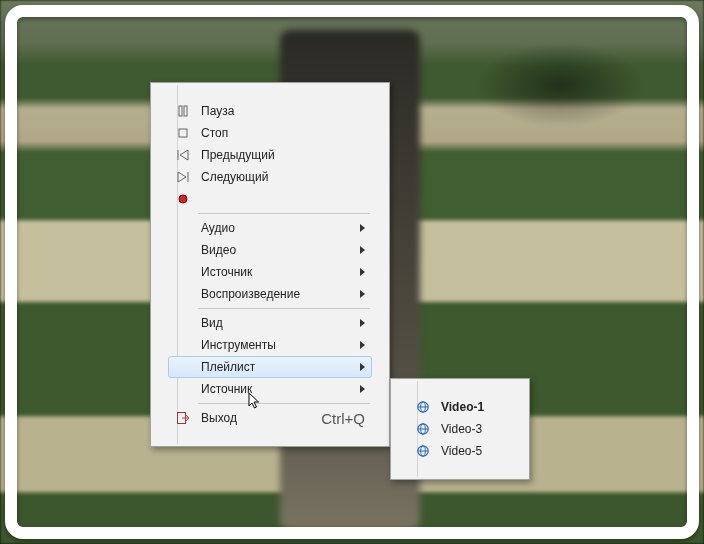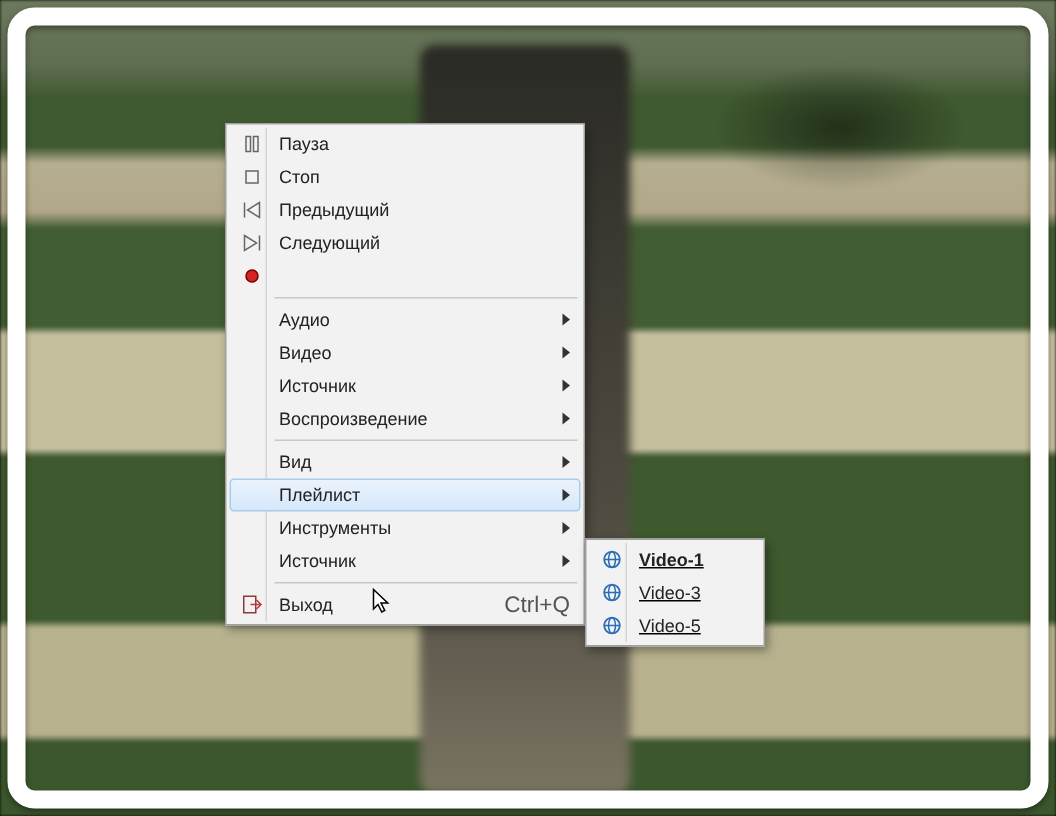--- a/index.html
+++ b/index.html
@@ -44,24 +44,24 @@
     border-radius:18px;
     pointer-events:none;
     filter: drop-shadow(0 2px 2px rgba(0,0,0,.4));
   }
   
   .menu {
     position: absolute;
     background: #f2f2f2;
     border: 1px solid #a0a0a0;
     box-shadow: 2px 3px 6px rgba(0,0,0,.35);
-    padding: 2px;
+    padding: 17px;
   }
   .menu.main { left: 150px; top: 82px; width: 240px; }
-  .menu.sub  { left: 390px; top: 359px; width: 120px; text-decoration: underline; }
+  .menu.sub  { left: 390px; top: 378px; width: 140px; }
   .item {
     display: flex;
     align-items: center;
     height: 22px;
     padding: 0 6px 0 4px;
     position: relative;
     border:1px solid transparent;
     border-radius:3px;
   }
   .item.hover {
@@ -178,28 +178,28 @@
     <span class="arrow"></span>
   </div>
 
   <div class="sep"></div>
 
   <div class="item">
     <span class="icon"></span>
     <span class="label">Вид</span>
     <span class="arrow"></span>
   </div>
+  <div class="item">
+    <span class="icon"></span>
+    <span class="label">Инструменты</span>
+    <span class="arrow"></span>
+  </div>
   <div class="item hover">
     <span class="icon"></span>
     <span class="label">Плейлист</span>
-    <span class="arrow"></span>
-  </div>
-  <div class="item">
-    <span class="icon"></span>
-    <span class="label">Инструменты</span>
     <span class="arrow"></span>
   </div>
   <div class="item">
     <span class="icon"></span>
     <span class="label">Источник</span>
     <span class="arrow"></span>
   </div>
 
   <div class="sep"></div>
 

